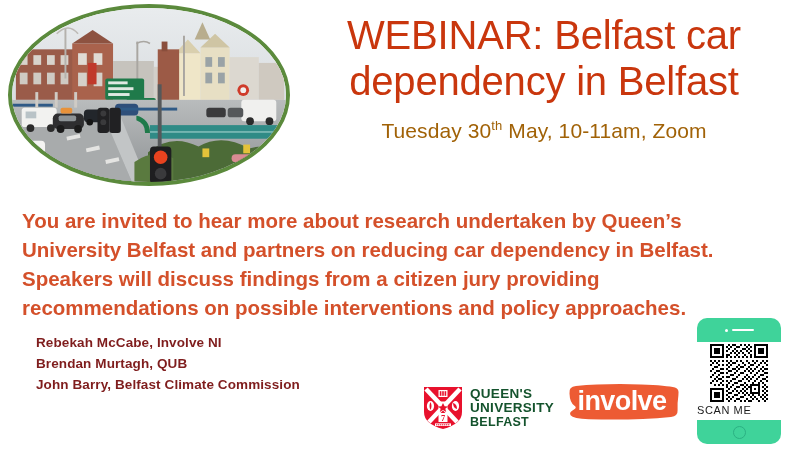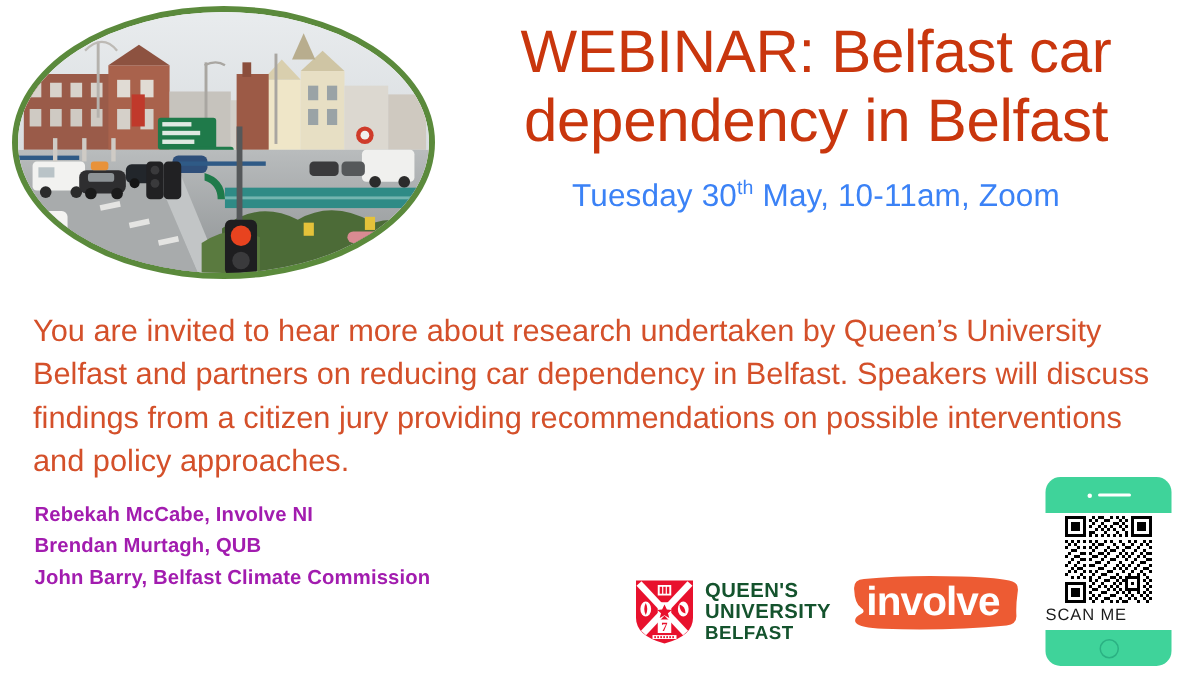--- a/index.html
+++ b/index.html
@@ -42,58 +42,59 @@
     font-size: 40px;
     line-height: 1.16;
     color: #C9360D;
     font-weight: 400;
     letter-spacing: -0.2px;
     margin: 0;
   }
   .subtitle {
     margin: 14px 0 0 0;
     font-size: 21px;
-    color: #3b82f6;
+    color: #a16207;
     font-weight: 400;
     letter-spacing: 0.1px;
   }
   .subtitle sup {
     font-size: 0.62em;
     vertical-align: super;
     line-height: 0;
   }
 
   
   .body-copy {
     position: absolute;
     left: 22px;
     top: 206px;
     width: 752px;
     font-size: 20.5px;
     line-height: 1.42;
     color: #D4502A;
-    font-weight: 400;
+    font-weight: 700;
     margin: 0;
   }
 
   
   .speakers {
     position: absolute;
     left: 23px;
     top: 333px;
     margin: 0;
     padding: 0;
     list-style: none;
   }
   .speakers li {
     font-size: 13.5px;
     line-height: 1.55;
     font-weight: bold;
-    color: #a21caf;
+    color: #7f1d1d;
     letter-spacing: 0.1px;
+    margin-left: 13px;
   }
 
   
   .qub-logo {
     position: absolute;
     left: 423px;
     top: 386px;
     display: flex;
     align-items: center;
     gap: 7px;

